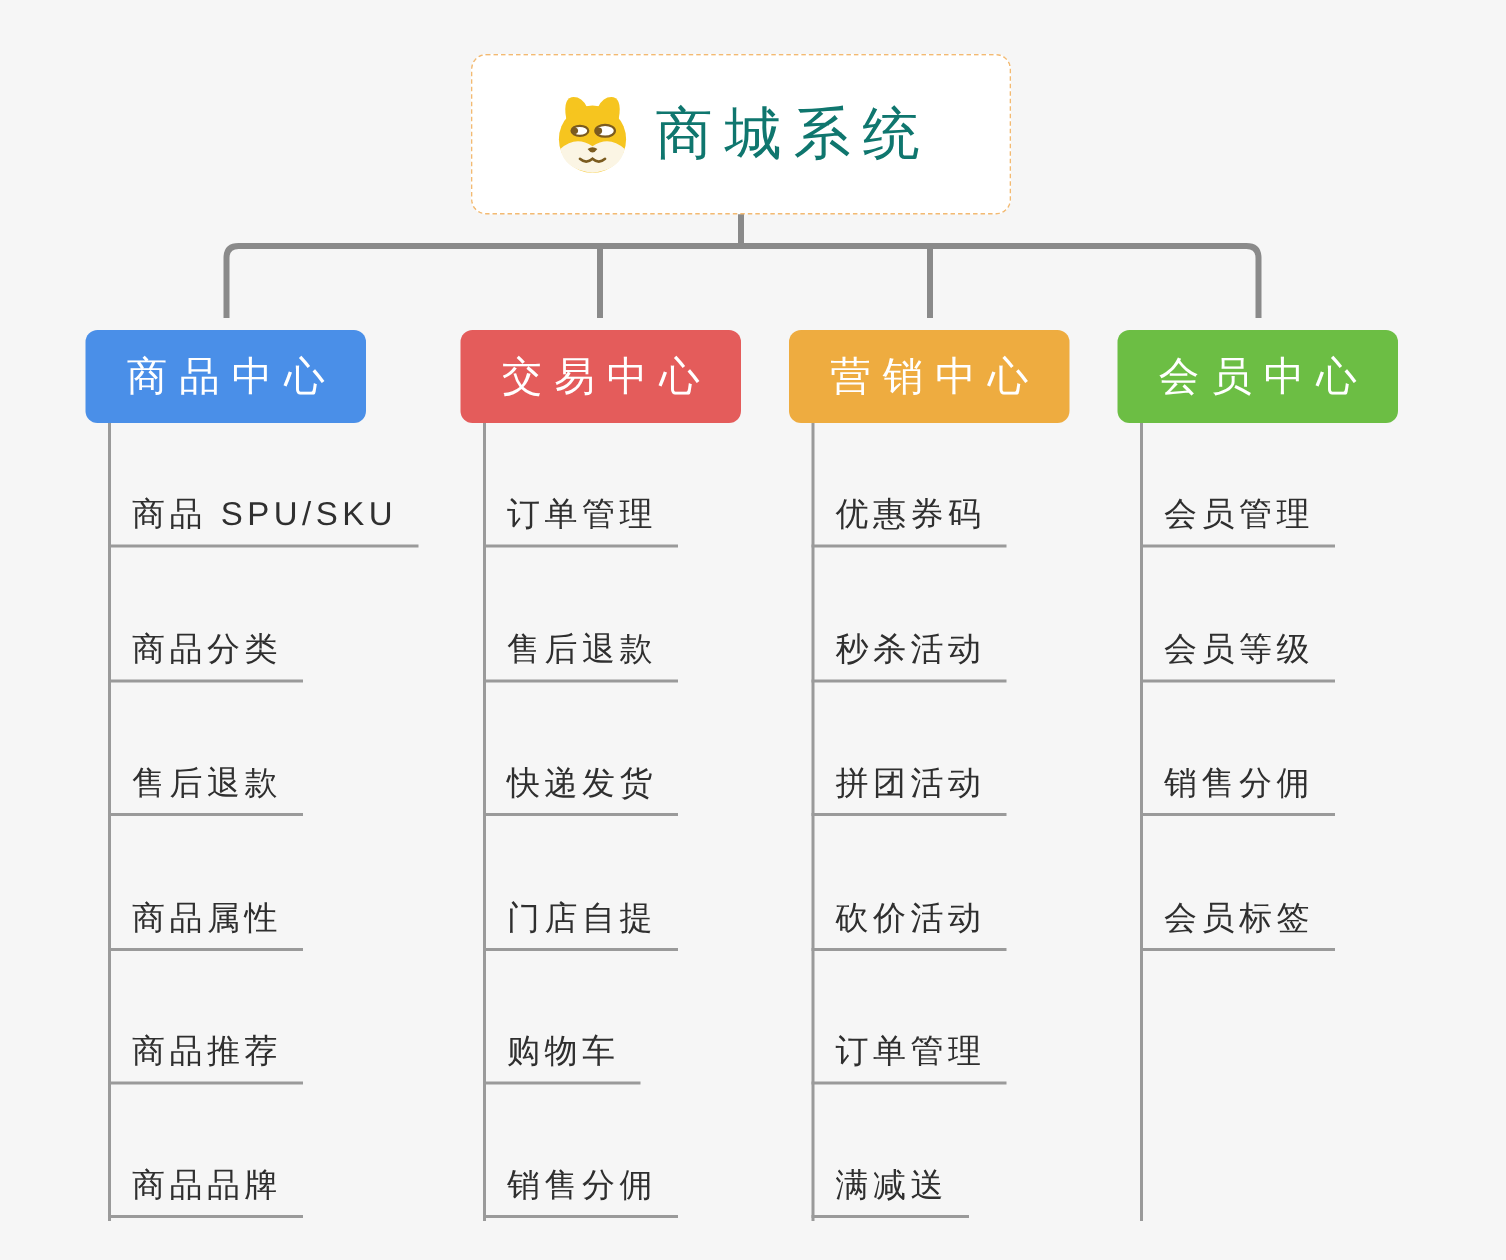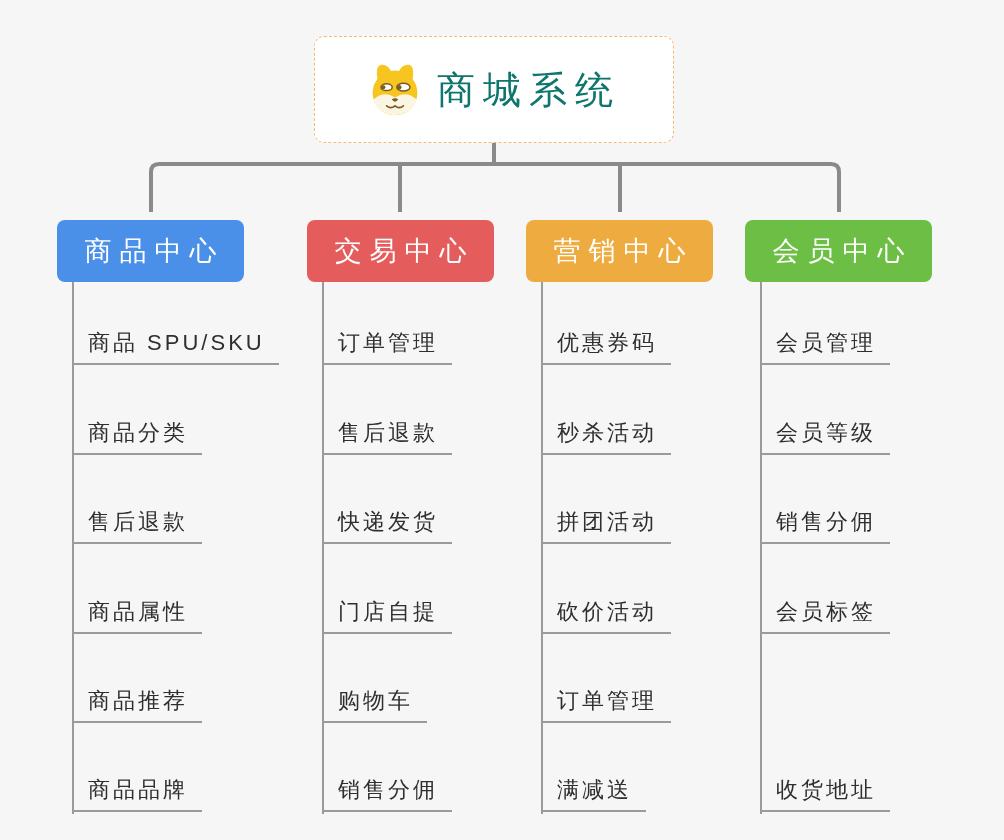--- a/index.html
+++ b/index.html
@@ -98,16 +98,15 @@
     <div class="child r5">满减送</div>
   </div>
 
   <div class="branch b4">
     <div class="branch-box" style="background-color: rgb(108, 190, 68);">会员中心</div>
     <div class="vline"></div>
     <div class="child r0">会员管理</div>
     <div class="child r1">会员等级</div>
     <div class="child r2">销售分佣</div>
     <div class="child r3">会员标签</div>
-    <div class="child r5">收货地址</div>
   </div>
 
 </div>
 
 </body></html>

